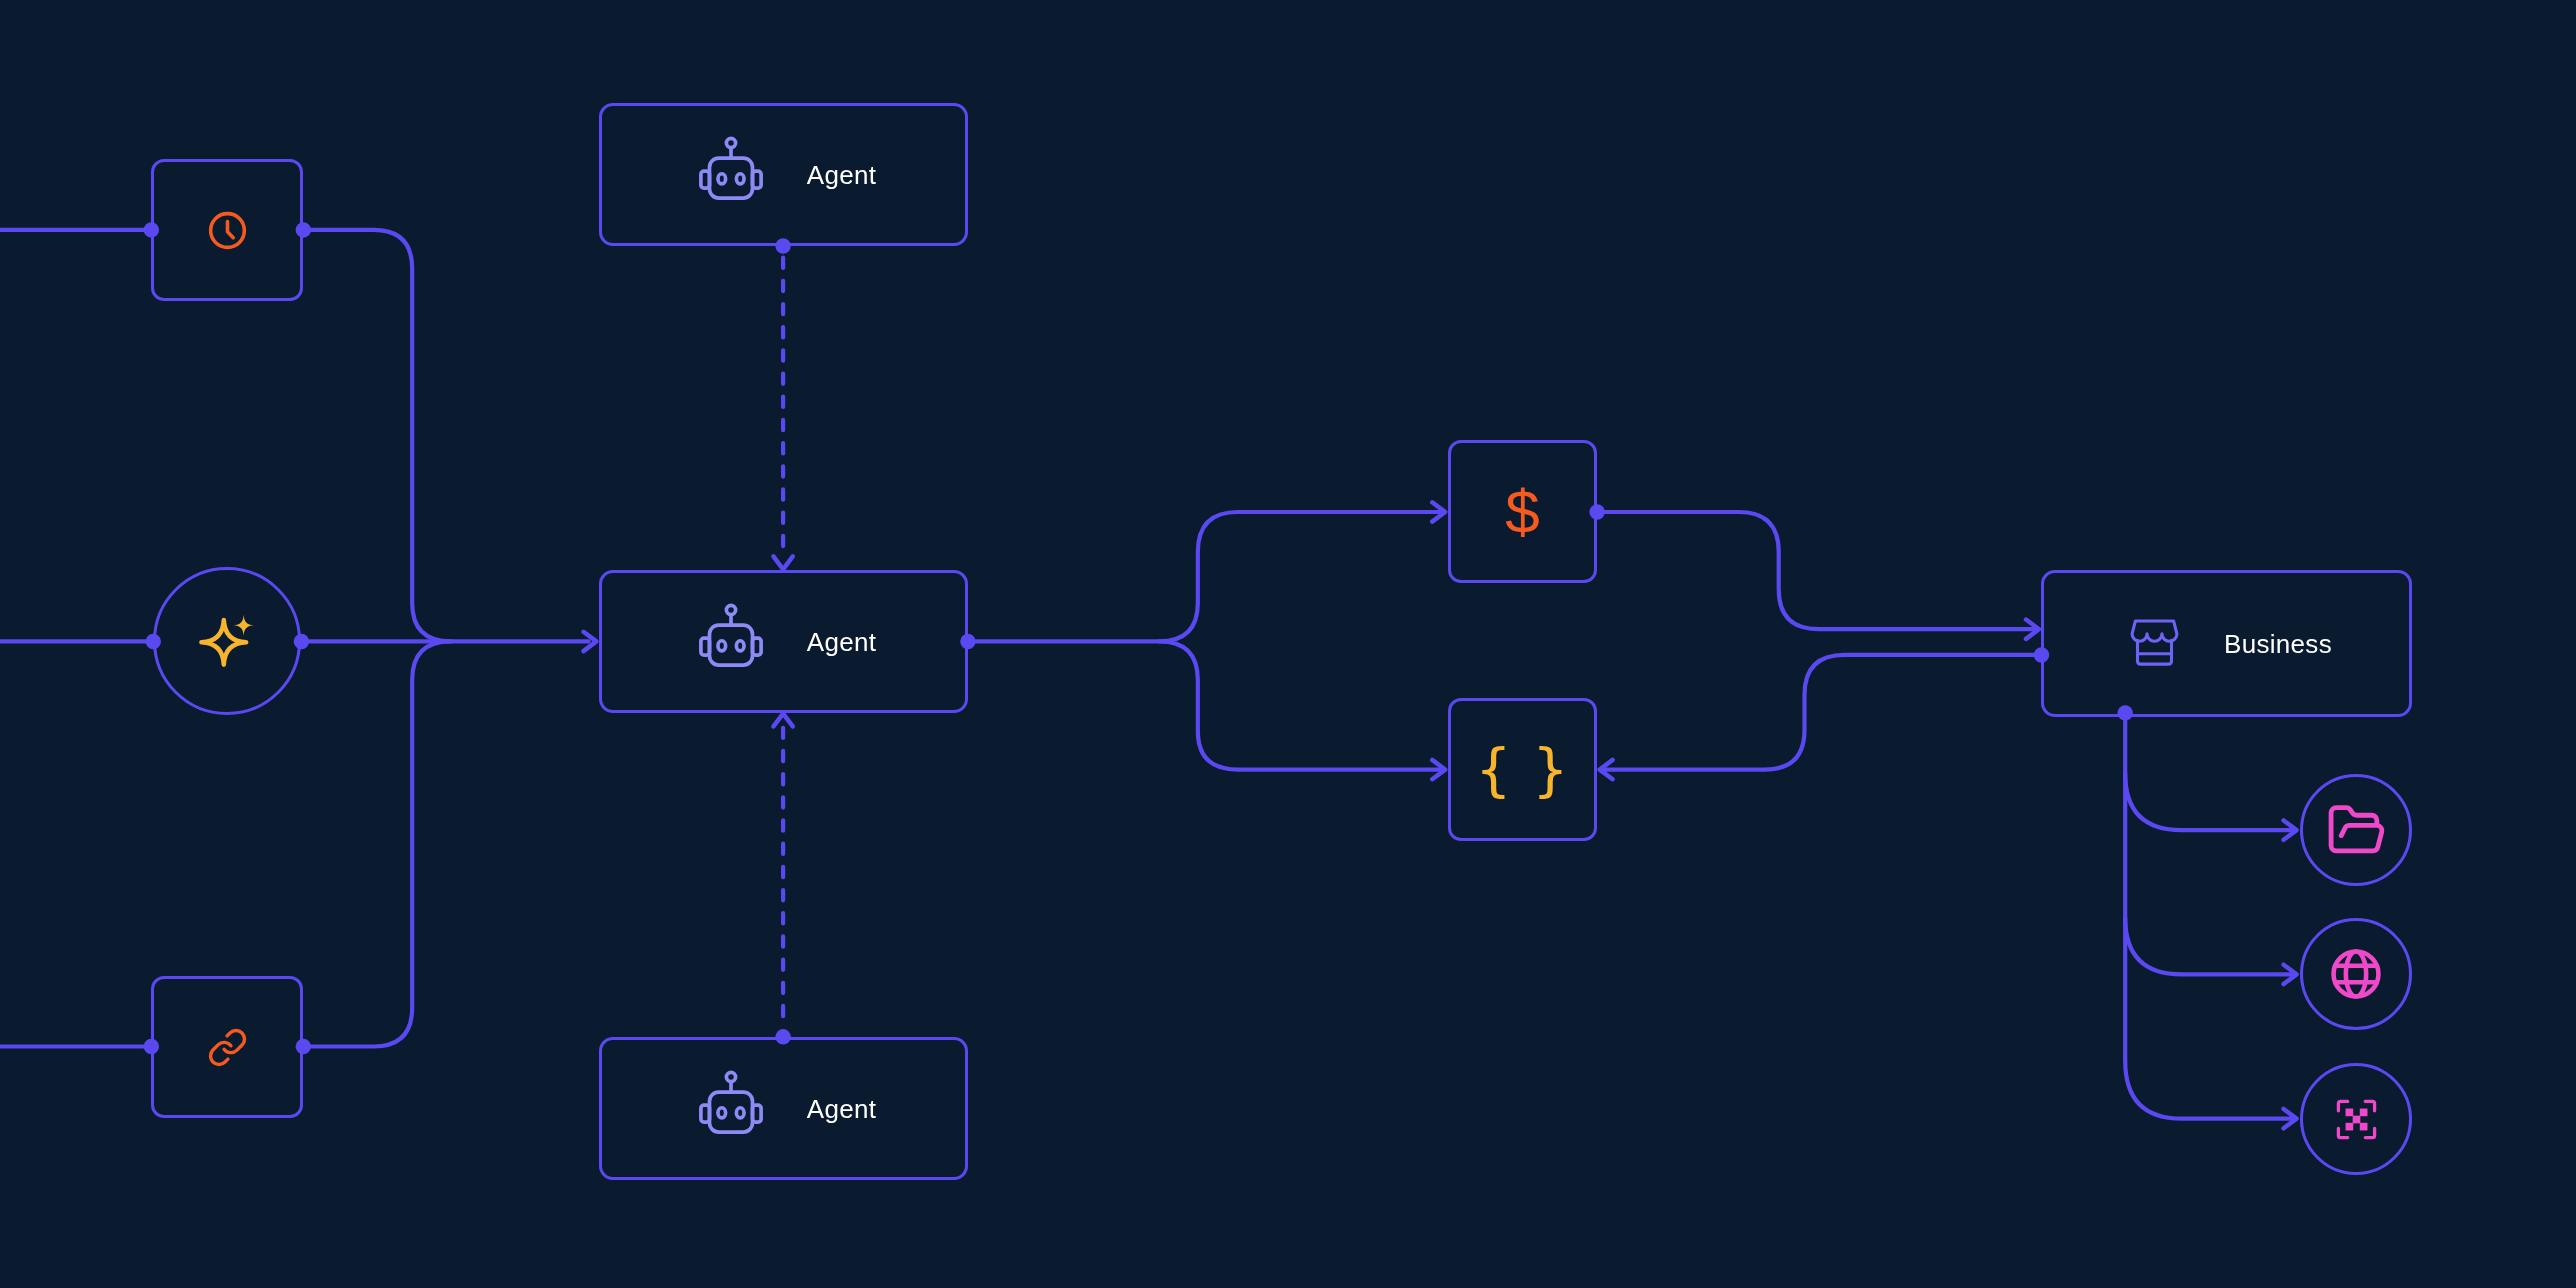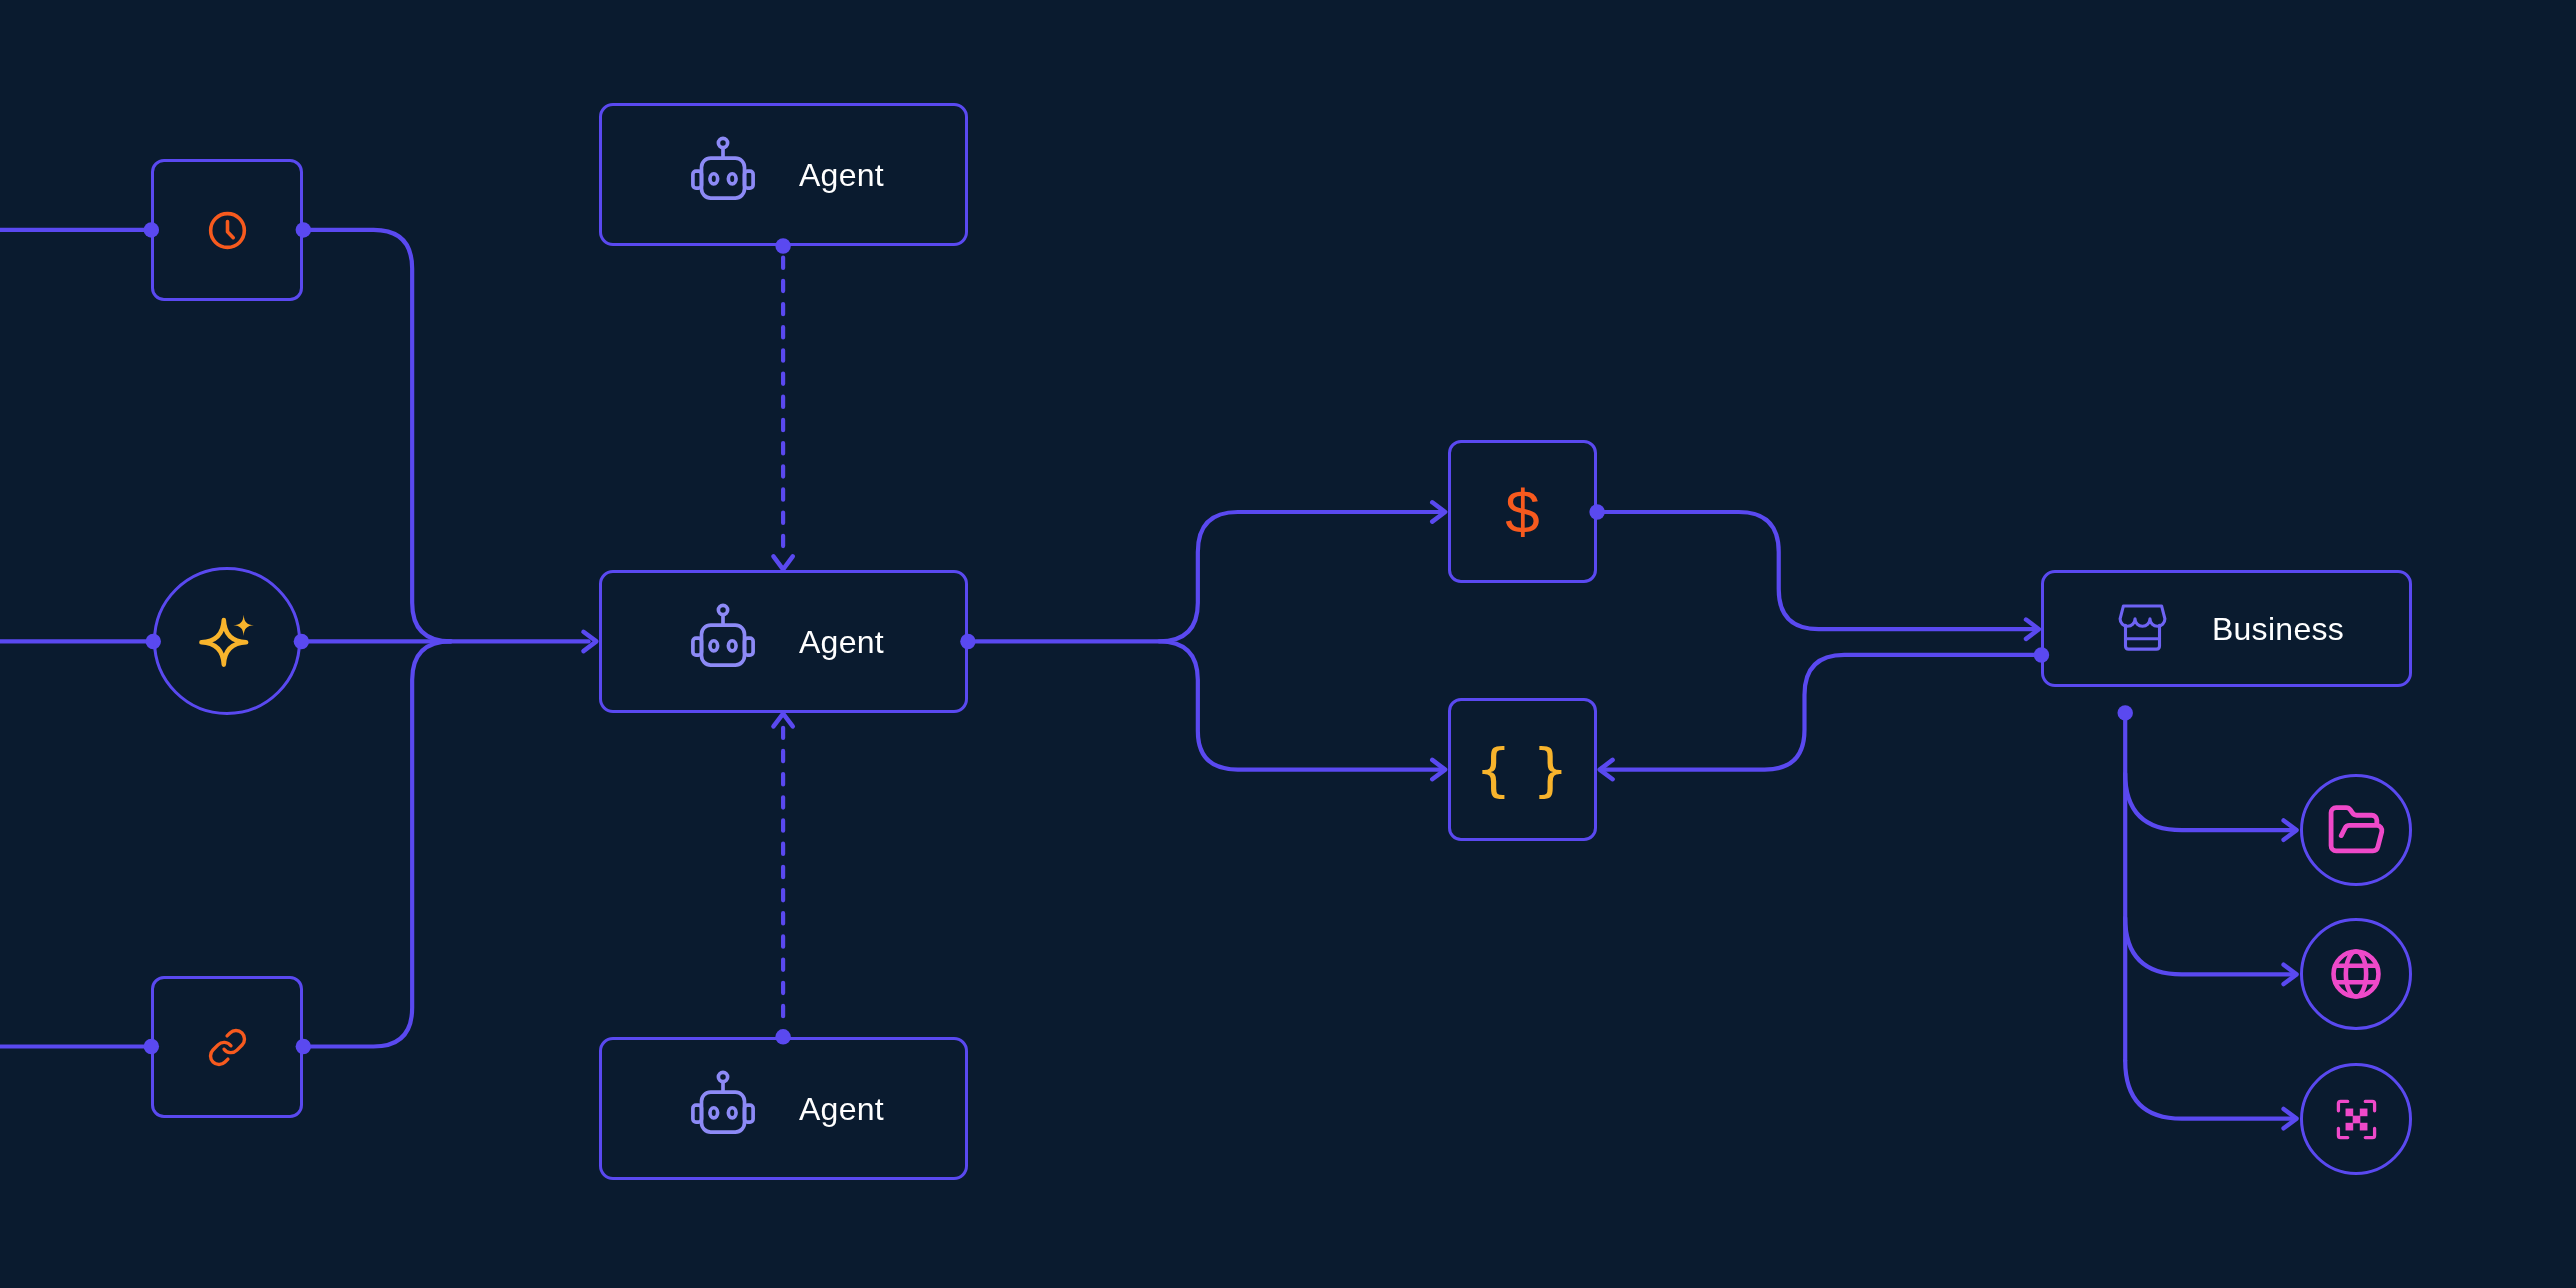--- a/index.html
+++ b/index.html
@@ -12,21 +12,21 @@
   .wires{position:absolute;left:0;top:0;width:2576px;height:1288px;}
   .wires path{fill:none;stroke:var(--line);stroke-width:6.5;stroke-linecap:round;stroke-linejoin:round;}
   .wires path.dashed{stroke-dasharray:16 20;}
   .wires path.chev{stroke-width:7;}
   .wires circle.dot{fill:var(--line);stroke:none;}
 
   .node{position:absolute;box-sizing:border-box;border:3.9px solid var(--line);
         display:flex;align-items:center;justify-content:center;background:transparent;}
   .rect{border-radius:14px;}
   .round{border-radius:50%;}
-  .node .lbl{color:var(--text);font-size:32px;font-weight:500;letter-spacing:0.3px;line-height:1;}
+  .node .lbl{color:var(--text);font-size:26px;font-weight:500;letter-spacing:0.3px;line-height:1;}
   .row{display:flex;align-items:center;gap:36px;}
   .sym-dollar{color:var(--orange);font-size:62px;font-weight:400;line-height:1;}
   .sym-braces{color:var(--amber);font-size:57px;font-weight:400;line-height:1;
               font-family:"DejaVu Sans",sans-serif;letter-spacing:1.3px;}
   .ic{display:block;}
   .ic.orange{color:var(--orange);}
   .ic.amber{color:var(--amber);}
   .ic.pink{color:var(--pink);}
   .ic.light{color:var(--icon-light);}
   .ic.store{color:var(--store);}
@@ -152,21 +152,21 @@
   </div>
 
   <div class="node rect" style="left:1448px;top:440px;width:149px;height:143px;border-radius:13px;">
     <span class="sym-dollar">$</span>
   </div>
 
   <div class="node rect" style="left:1448px;top:698px;width:149px;height:143px;border-radius:13px;">
     <span class="sym-braces">{ }</span>
   </div>
 
-  <div class="node rect" style="left:2041px;top:570px;width:371px;height:117px;align-items:center;">
+  <div class="node rect" style="left:2041px;top:570px;width:371px;height:147px;align-items:center;">
     <div class="row">
       <svg class="ic store" width="67" height="67" viewBox="0 0 52 52" fill="none" stroke="currentColor" stroke-width="2.4" stroke-linecap="round" stroke-linejoin="round">
         <path d="M8.6 18.5L11.2 8.5H40.8L43.4 18.5A5.8 5.8 0 0 1 31.8 18.5A5.8 5.8 0 0 1 20.2 18.5A5.8 5.8 0 0 1 8.6 18.5Z"></path>
         <path d="M12.8 23.5V39.5Q12.8 42 15.3 42H36.7Q39.2 42 39.2 39.5V23.5"></path>
         <path d="M12.8 34H39.2"></path>
       </svg>
       <span class="lbl">Business</span>
     </div>
   </div>
 

